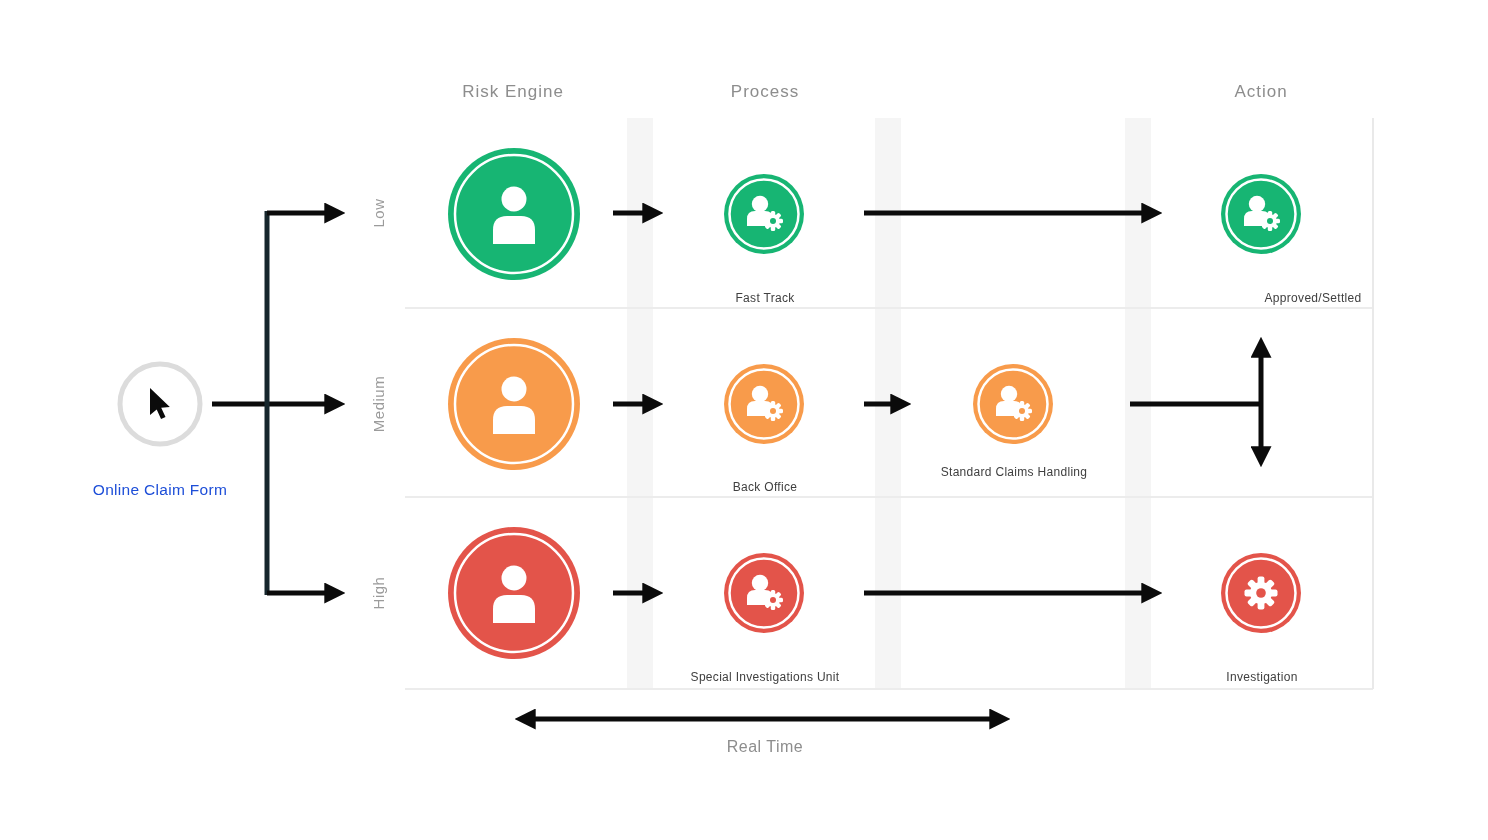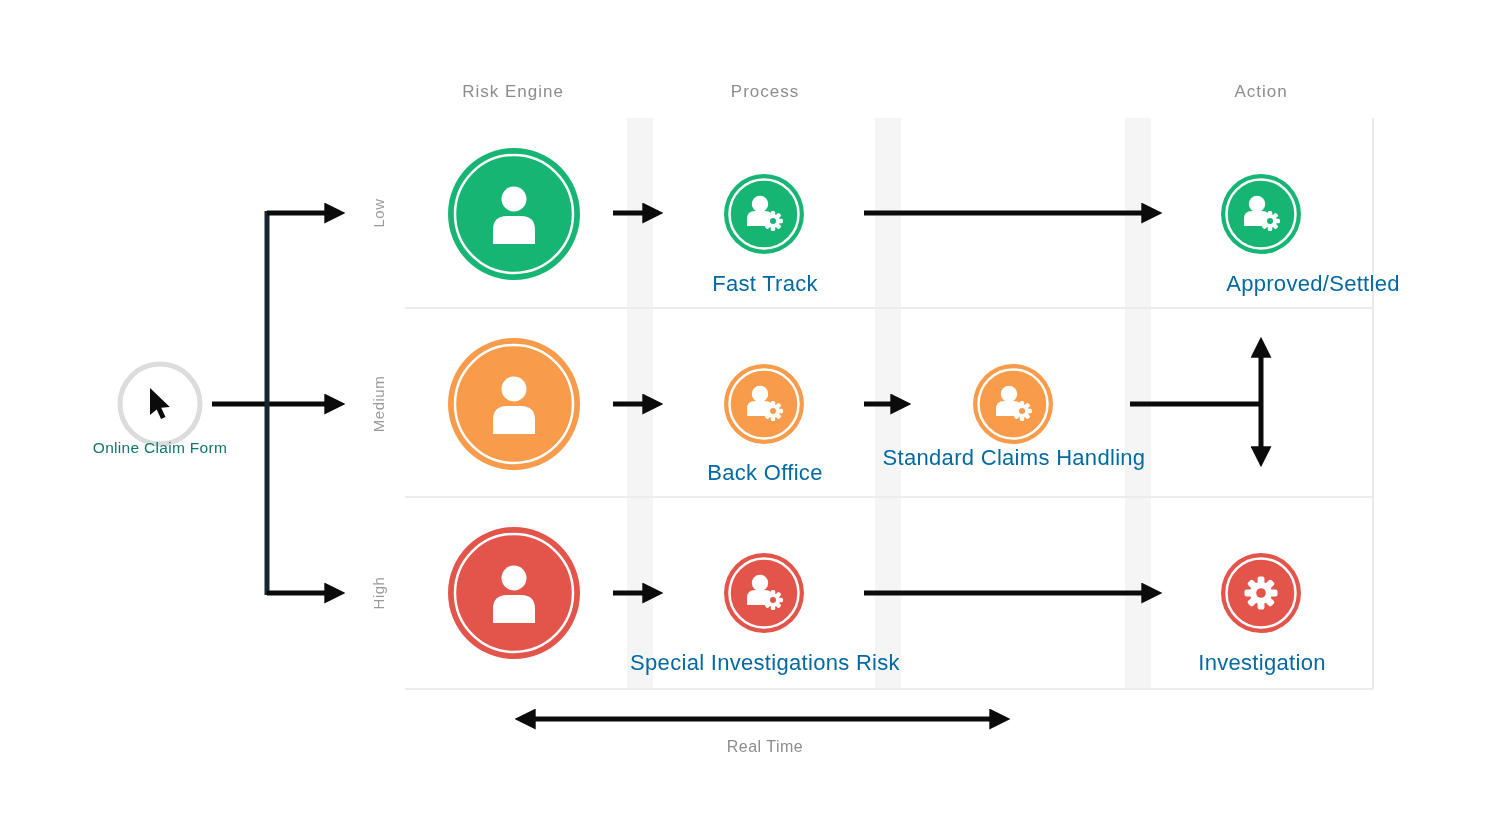--- a/index.html
+++ b/index.html
@@ -9,29 +9,29 @@
   }
   .band{position:absolute;top:118px;height:571px;width:26px;background:#f5f5f5;}
   .divider{position:absolute;left:405px;width:968px;height:2px;background:#ececec;}
   .right-border{position:absolute;left:1372px;top:118px;width:2px;height:571px;background:#e9e9e9;}
   .col-header{
     position:absolute;top:82px;transform:translateX(-50%);
     color:#8d8d8d;font-size:17px;letter-spacing:1px;white-space:nowrap;text-align:right;
   }
   .node-label{
     position:absolute;transform:translateX(-50%);
-    color:#0369a1;font-size:22px;letter-spacing:.3px;white-space:nowrap;
+    color:#404040;font-size:12px;letter-spacing:.3px;white-space:nowrap;margin-top:20px;
   }
   .row-label{
     position:absolute;transform:translate(-50%,-50%) rotate(-90deg);
     color:#9b9b9b;font-size:15px;letter-spacing:.5px;white-space:nowrap;
   }
   .source-label{
-    position:absolute;left:160px;top:438px;width:140px;transform:translateX(-50%);
-    text-align:center;color:#0f766e;font-size:15.5px;line-height:1.35;letter-spacing:.3px;
+    position:absolute;left:160px;top:480px;width:140px;transform:translateX(-50%);
+    text-align:center;color:#1d4ed8;font-size:15.5px;line-height:1.35;letter-spacing:.3px;
   }
   .footer-label{
     position:absolute;left:765px;top:738px;transform:translateX(-50%);
     color:#8d8d8d;font-size:16px;letter-spacing:.5px;white-space:nowrap;text-align:center;
   }
   svg.canvas{position:absolute;left:0;top:0;}
 </style>
 </head>
 <body>
 
@@ -153,16 +153,16 @@
 <div class="row-label" style="left:378px;top:213px">Low</div>
 <div class="row-label" style="left:378px;top:404px">Medium</div>
 <div class="row-label" style="left:378px;top:593px">High</div>
 
 <div class="source-label">Online Claim Form</div>
 
 <div class="node-label" style="left:765px;top:271px">Fast Track</div>
 <div class="node-label" style="left:1313px;top:271px">Approved/Settled</div>
 <div class="node-label" style="left:765px;top:460px">Back Office</div>
 <div class="node-label" style="left:1014px;top:445px">Standard Claims Handling</div>
-<div class="node-label" style="left:765px;top:650px">Special Investigations Risk</div>
+<div class="node-label" style="left:765px;top:650px">Special Investigations Unit</div>
 <div class="node-label" style="left:1262px;top:650px">Investigation</div>
 
 <div class="footer-label">Real Time</div>
 
 </body></html>

